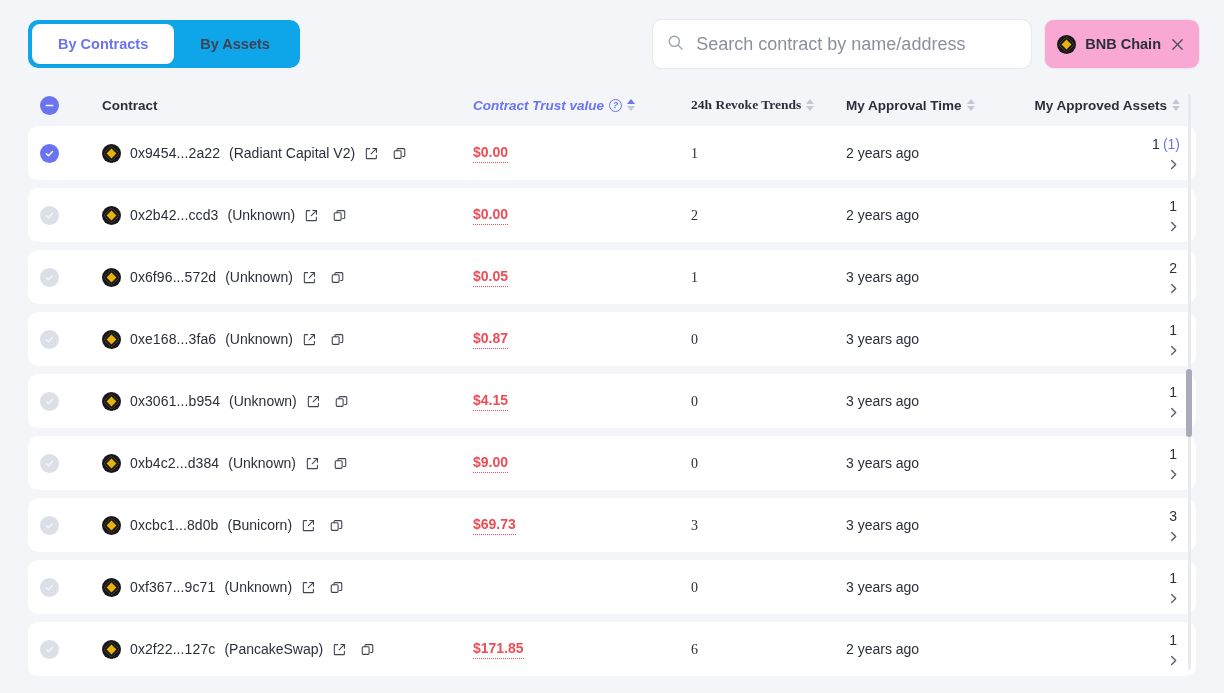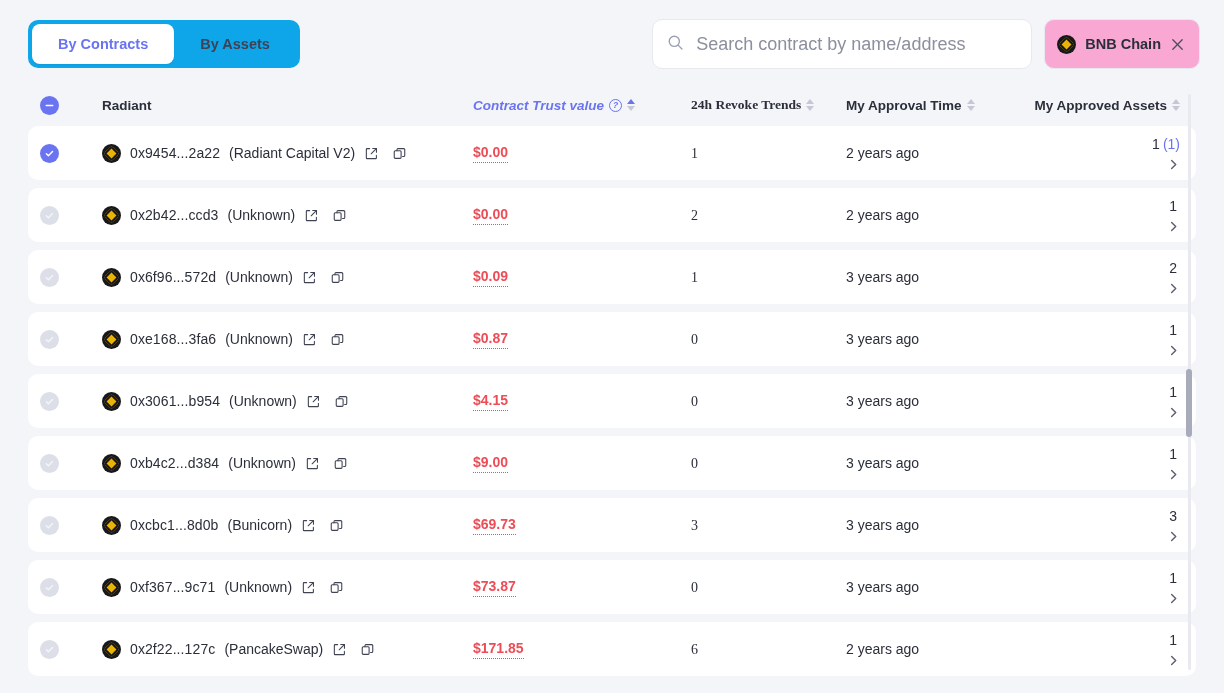--- a/index.html
+++ b/index.html
@@ -260,21 +260,21 @@
 
   <div class="thead">
     <div class="col-check">
       <span class="cb indeterminate">
         <svg width="11" height="11" viewBox="0 0 12 12">
           <line x1="2.5" y1="6" x2="9.5" y2="6" stroke="#ffffff" stroke-width="1.8" stroke-linecap="round"></line>
         </svg>
       </span>
     </div>
     <div class="col-name">
-      <span class="th">Radiant</span>
+      <span class="th">Contract</span>
     </div>
     <div class="col-trust">
       <span class="th sorted">
         <span>Contract Trust value</span>
         <span class="help">?</span>
         <span class="sorter">
           <i class="ar up"></i>
             <i class="ar down"></i>
         </span>
       </span>
@@ -414,21 +414,21 @@
               </svg>
             </span>
             <span class="ico">
               <svg width="15" height="15" viewBox="0 0 16 16" fill="none">
                 <rect x="2.4" y="5.1" width="7.3" height="8.1" rx="1.1" stroke="currentColor" stroke-width="1.15"></rect>
                 <path d="M5.3 5V3.9a1.1 1.1 0 0 1 1.1-1.1h6.1a1.1 1.1 0 0 1 1.1 1.1v6.2a1.1 1.1 0 0 1-1.1 1.1h-1.2" stroke="currentColor" stroke-width="1.15" stroke-linecap="round"></path>
               </svg>
             </span>
           </span>
         </div>
-        <div class="col-trust"><span class="trust">$0.09</span></div>
+        <div class="col-trust"><span class="trust">$0.05</span></div>
         <div class="col-revoke"><span class="revoke">1</span></div>
         <div class="col-time"><span class="time">3 years ago</span></div>
         <div class="col-assets">
           <span class="assets">
             <span><span>2</span><span class="extra"></span></span>
             <span class="chev">
               <svg width="13" height="13" viewBox="0 0 14 14" fill="none">
                 <path d="M5 2.6 L9.4 7 L5 11.4" stroke="currentColor" stroke-width="1.5" stroke-linecap="round" stroke-linejoin="round"></path>
               </svg>
             </span>
@@ -624,21 +624,20 @@
               </svg>
             </span>
             <span class="ico">
               <svg width="15" height="15" viewBox="0 0 16 16" fill="none">
                 <rect x="2.4" y="5.1" width="7.3" height="8.1" rx="1.1" stroke="currentColor" stroke-width="1.15"></rect>
                 <path d="M5.3 5V3.9a1.1 1.1 0 0 1 1.1-1.1h6.1a1.1 1.1 0 0 1 1.1 1.1v6.2a1.1 1.1 0 0 1-1.1 1.1h-1.2" stroke="currentColor" stroke-width="1.15" stroke-linecap="round"></path>
               </svg>
             </span>
           </span>
         </div>
-        <div class="col-trust"><span class="trust">$73.87</span></div>
         <div class="col-revoke"><span class="revoke">0</span></div>
         <div class="col-time"><span class="time">3 years ago</span></div>
         <div class="col-assets">
           <span class="assets">
             <span><span>1</span><span class="extra"></span></span>
             <span class="chev">
               <svg width="13" height="13" viewBox="0 0 14 14" fill="none">
                 <path d="M5 2.6 L9.4 7 L5 11.4" stroke="currentColor" stroke-width="1.5" stroke-linecap="round" stroke-linejoin="round"></path>
               </svg>
             </span>

